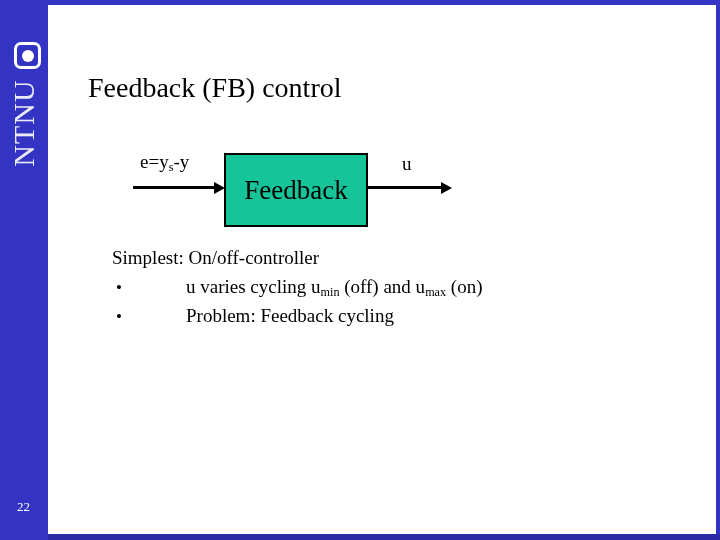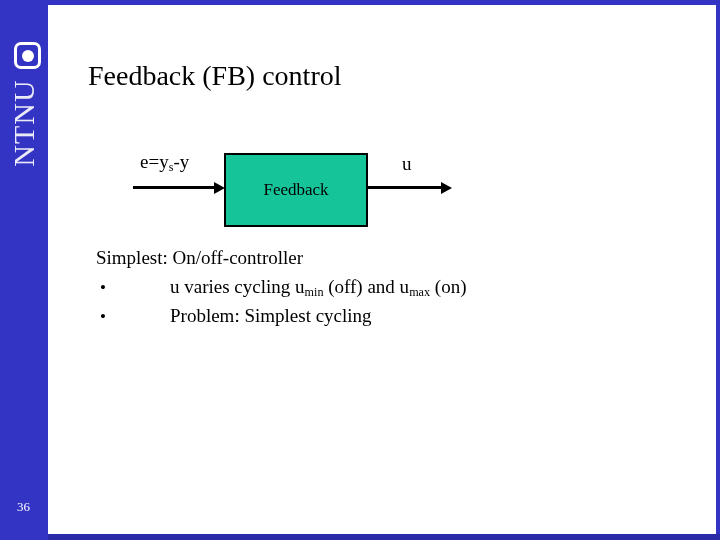--- a/index.html
+++ b/index.html
@@ -87,21 +87,21 @@
     color: #ffffff;
     font-family: "Liberation Serif", serif;
     font-size: 13px;
     line-height: 1;
   }
 
   
   .slide-title {
     position: absolute;
     left: 88px;
-    top: 62px;
+    top: 74px;
     color: #000000;
     font-family: "Liberation Serif", serif;
     font-size: 28px;
     line-height: 1;
     white-space: nowrap;
   }
 
   
   .diagram {
     position: absolute;
@@ -118,21 +118,21 @@
     height: 74px;
     background: #16c49a;
     border: 2px solid #000000;
     box-sizing: border-box;
     display: flex;
     flex-direction: column;
     align-items: center;
     justify-content: center;
     color: #000000;
     font-family: "Liberation Serif", serif;
-    font-size: 17px;
+    font-size: 27px;
     line-height: 1.28;
     gap: 48px;
   }
 
   .arrow-line {
     position: absolute;
     height: 3px;
     background: #000000;
   }
   .arrow-head {
@@ -169,21 +169,21 @@
     color: #000000;
     font-family: "Liberation Serif", serif;
     font-size: 19px;
     line-height: 1;
     white-space: nowrap;
   }
 
   
   .body-block {
     position: absolute;
-    left: 96px;
+    left: 112px;
     top: 244px;
     width: 500px;
     color: #000000;
     font-family: "Liberation Serif", serif;
     font-size: 19px;
     line-height: 1.52;
   }
   .body-lead {
     white-space: nowrap;
   }
@@ -212,21 +212,21 @@
 
   <div class="frame-top"></div>
   <div class="frame-right"></div>
   <div class="frame-bottom"></div>
 
   <div class="sidebar">
     <div class="logo-mark">
       <div class="logo-dot"></div>
     </div>
     <div class="sidebar-wordmark">NTNU</div>
-    <div class="page-number">36</div>
+    <div class="page-number">22</div>
   </div>
 
   <div class="slide-title">Feedback (FB) control</div>
 
   <div class="diagram">
 
     <div class="label-e"><span>e=y</span><sub>s</sub><span>-y</span></div>
 
     <div class="arrow-line arrow-in-line"></div>
     <div class="arrow-head arrow-in-head"></div>
@@ -244,17 +244,17 @@
   <div class="body-block">
     <div class="body-lead">Simplest: On/off-controller</div>
 
     <div class="bullet-row">
       <span class="bullet-dot">•</span>
       <span class="bullet-text"><span>u varies cycling u</span><sub>min</sub><span> (off) and u</span><sub>max</sub><span> (on)</span></span>
     </div>
 
     <div class="bullet-row">
       <span class="bullet-dot">•</span>
-      <span class="bullet-text"><span>Problem: Simplest cycling</span></span>
+      <span class="bullet-text"><span>Problem: Feedback cycling</span></span>
     </div>
   </div>
 
 </div>
 
 </body></html>

